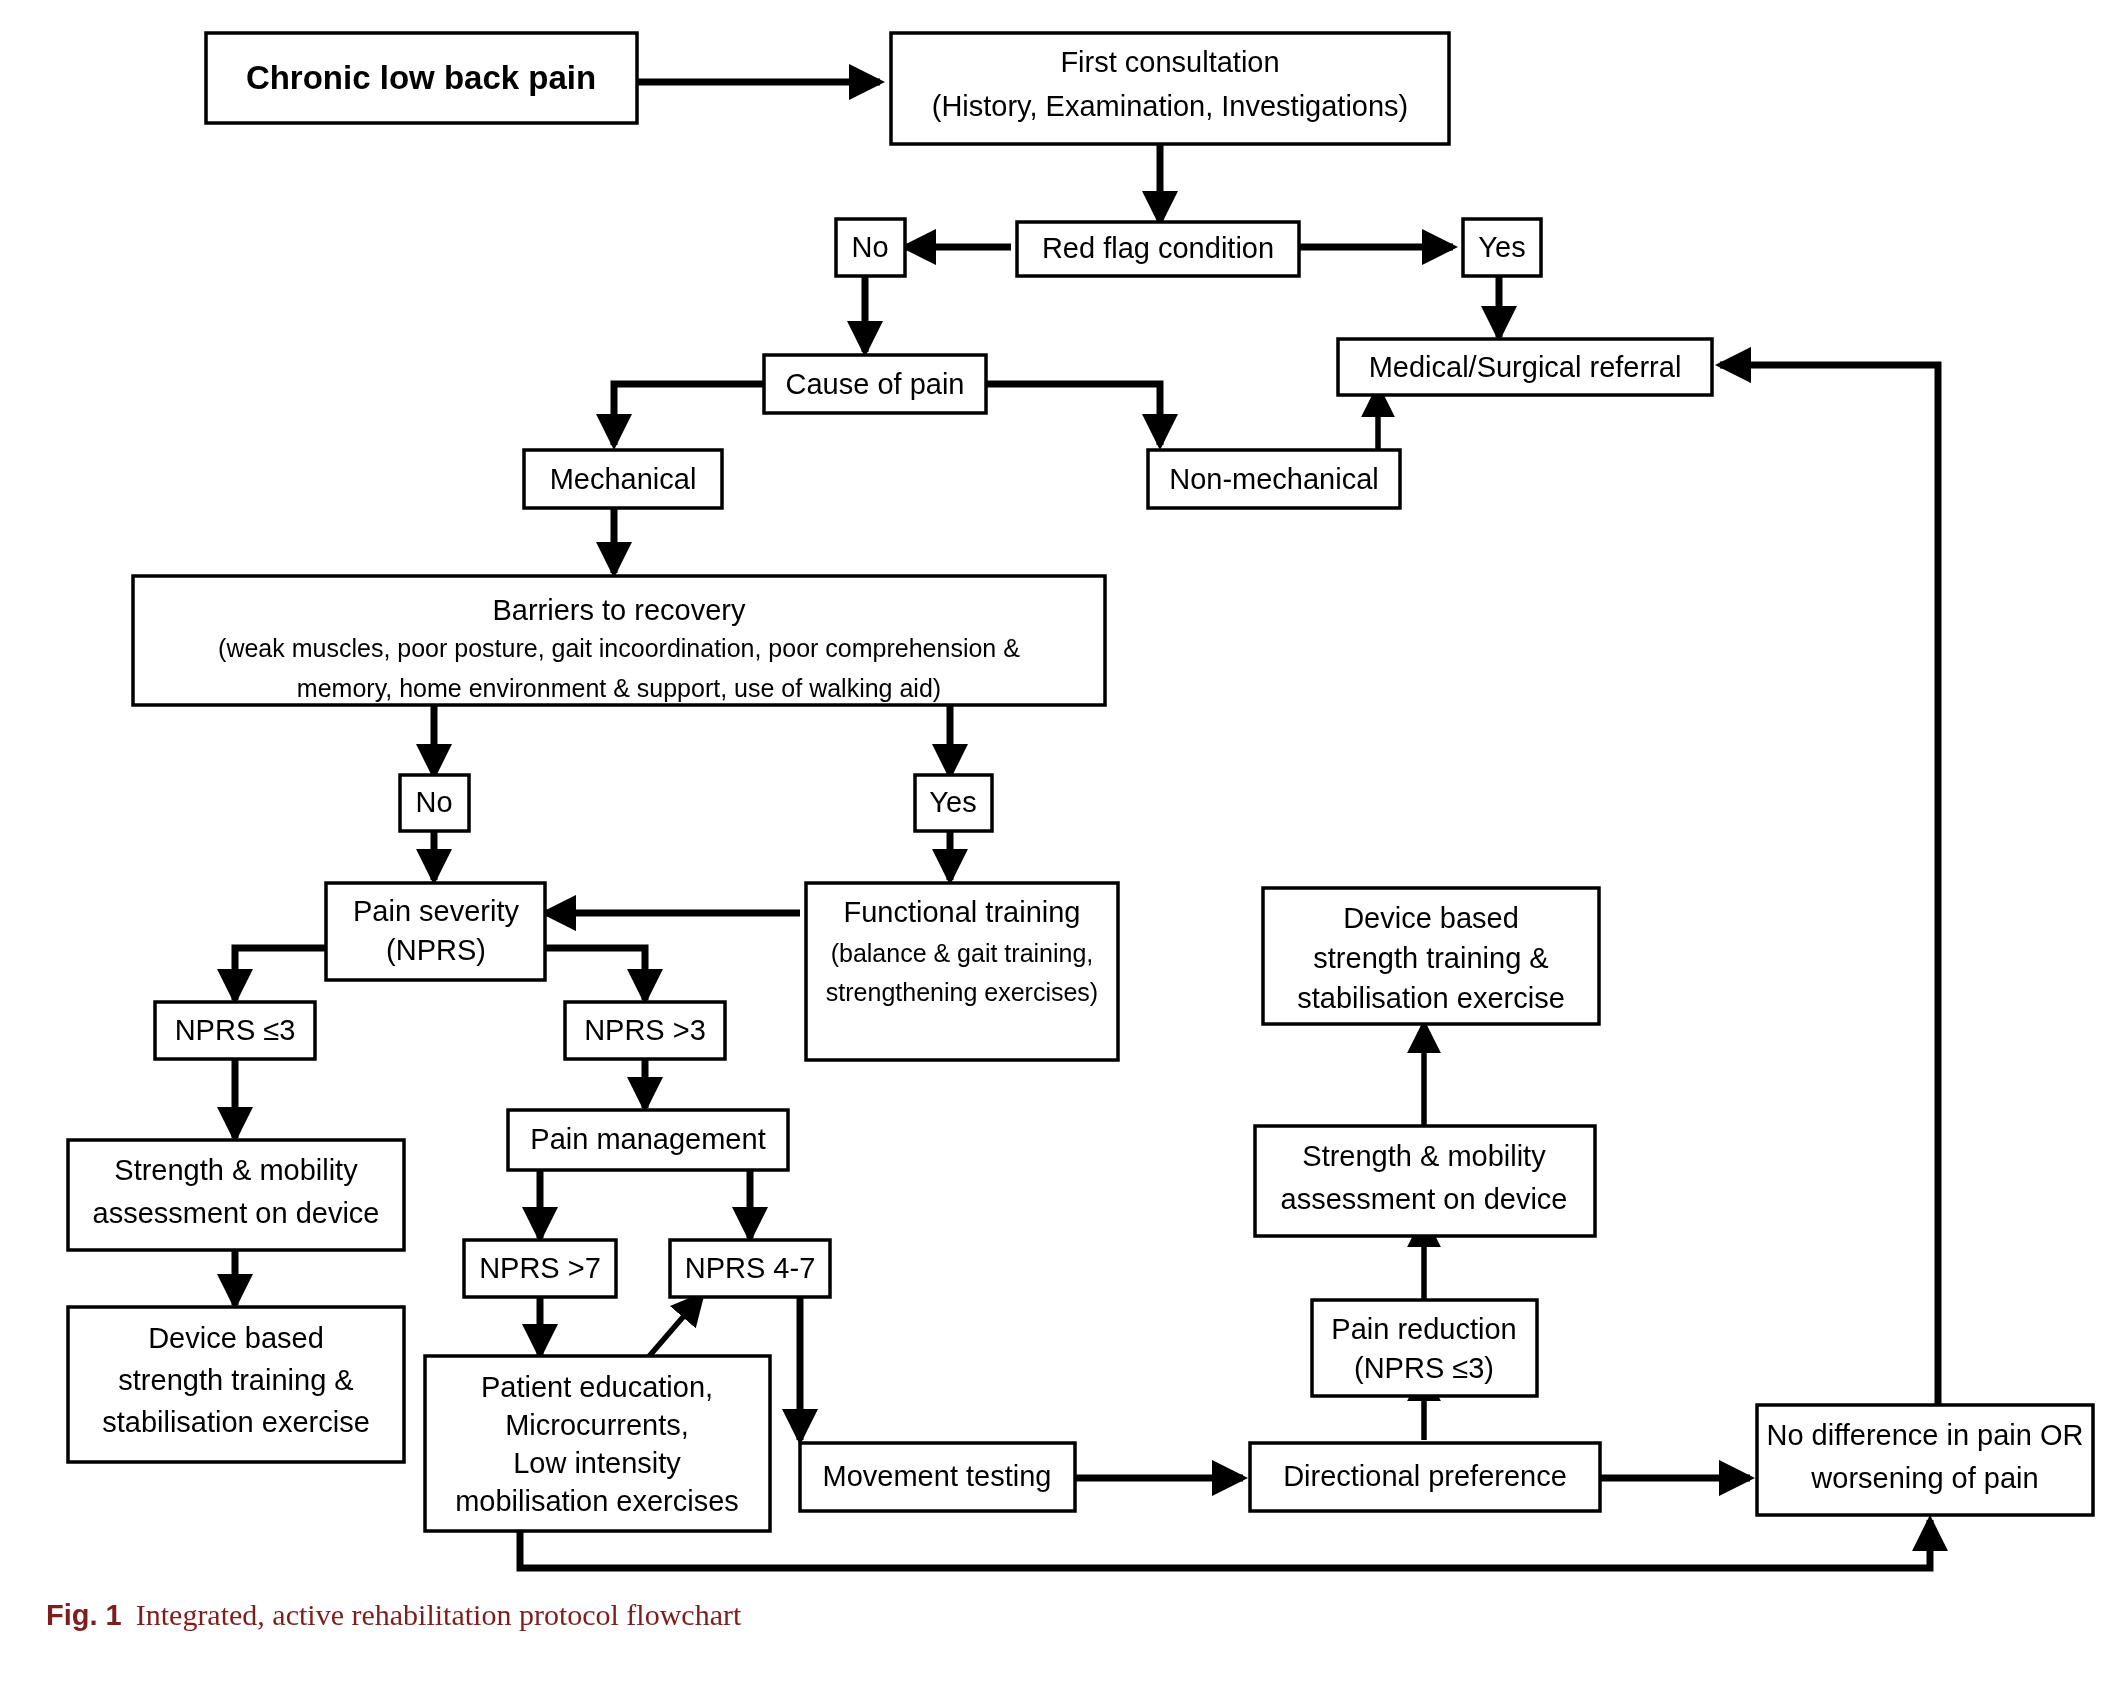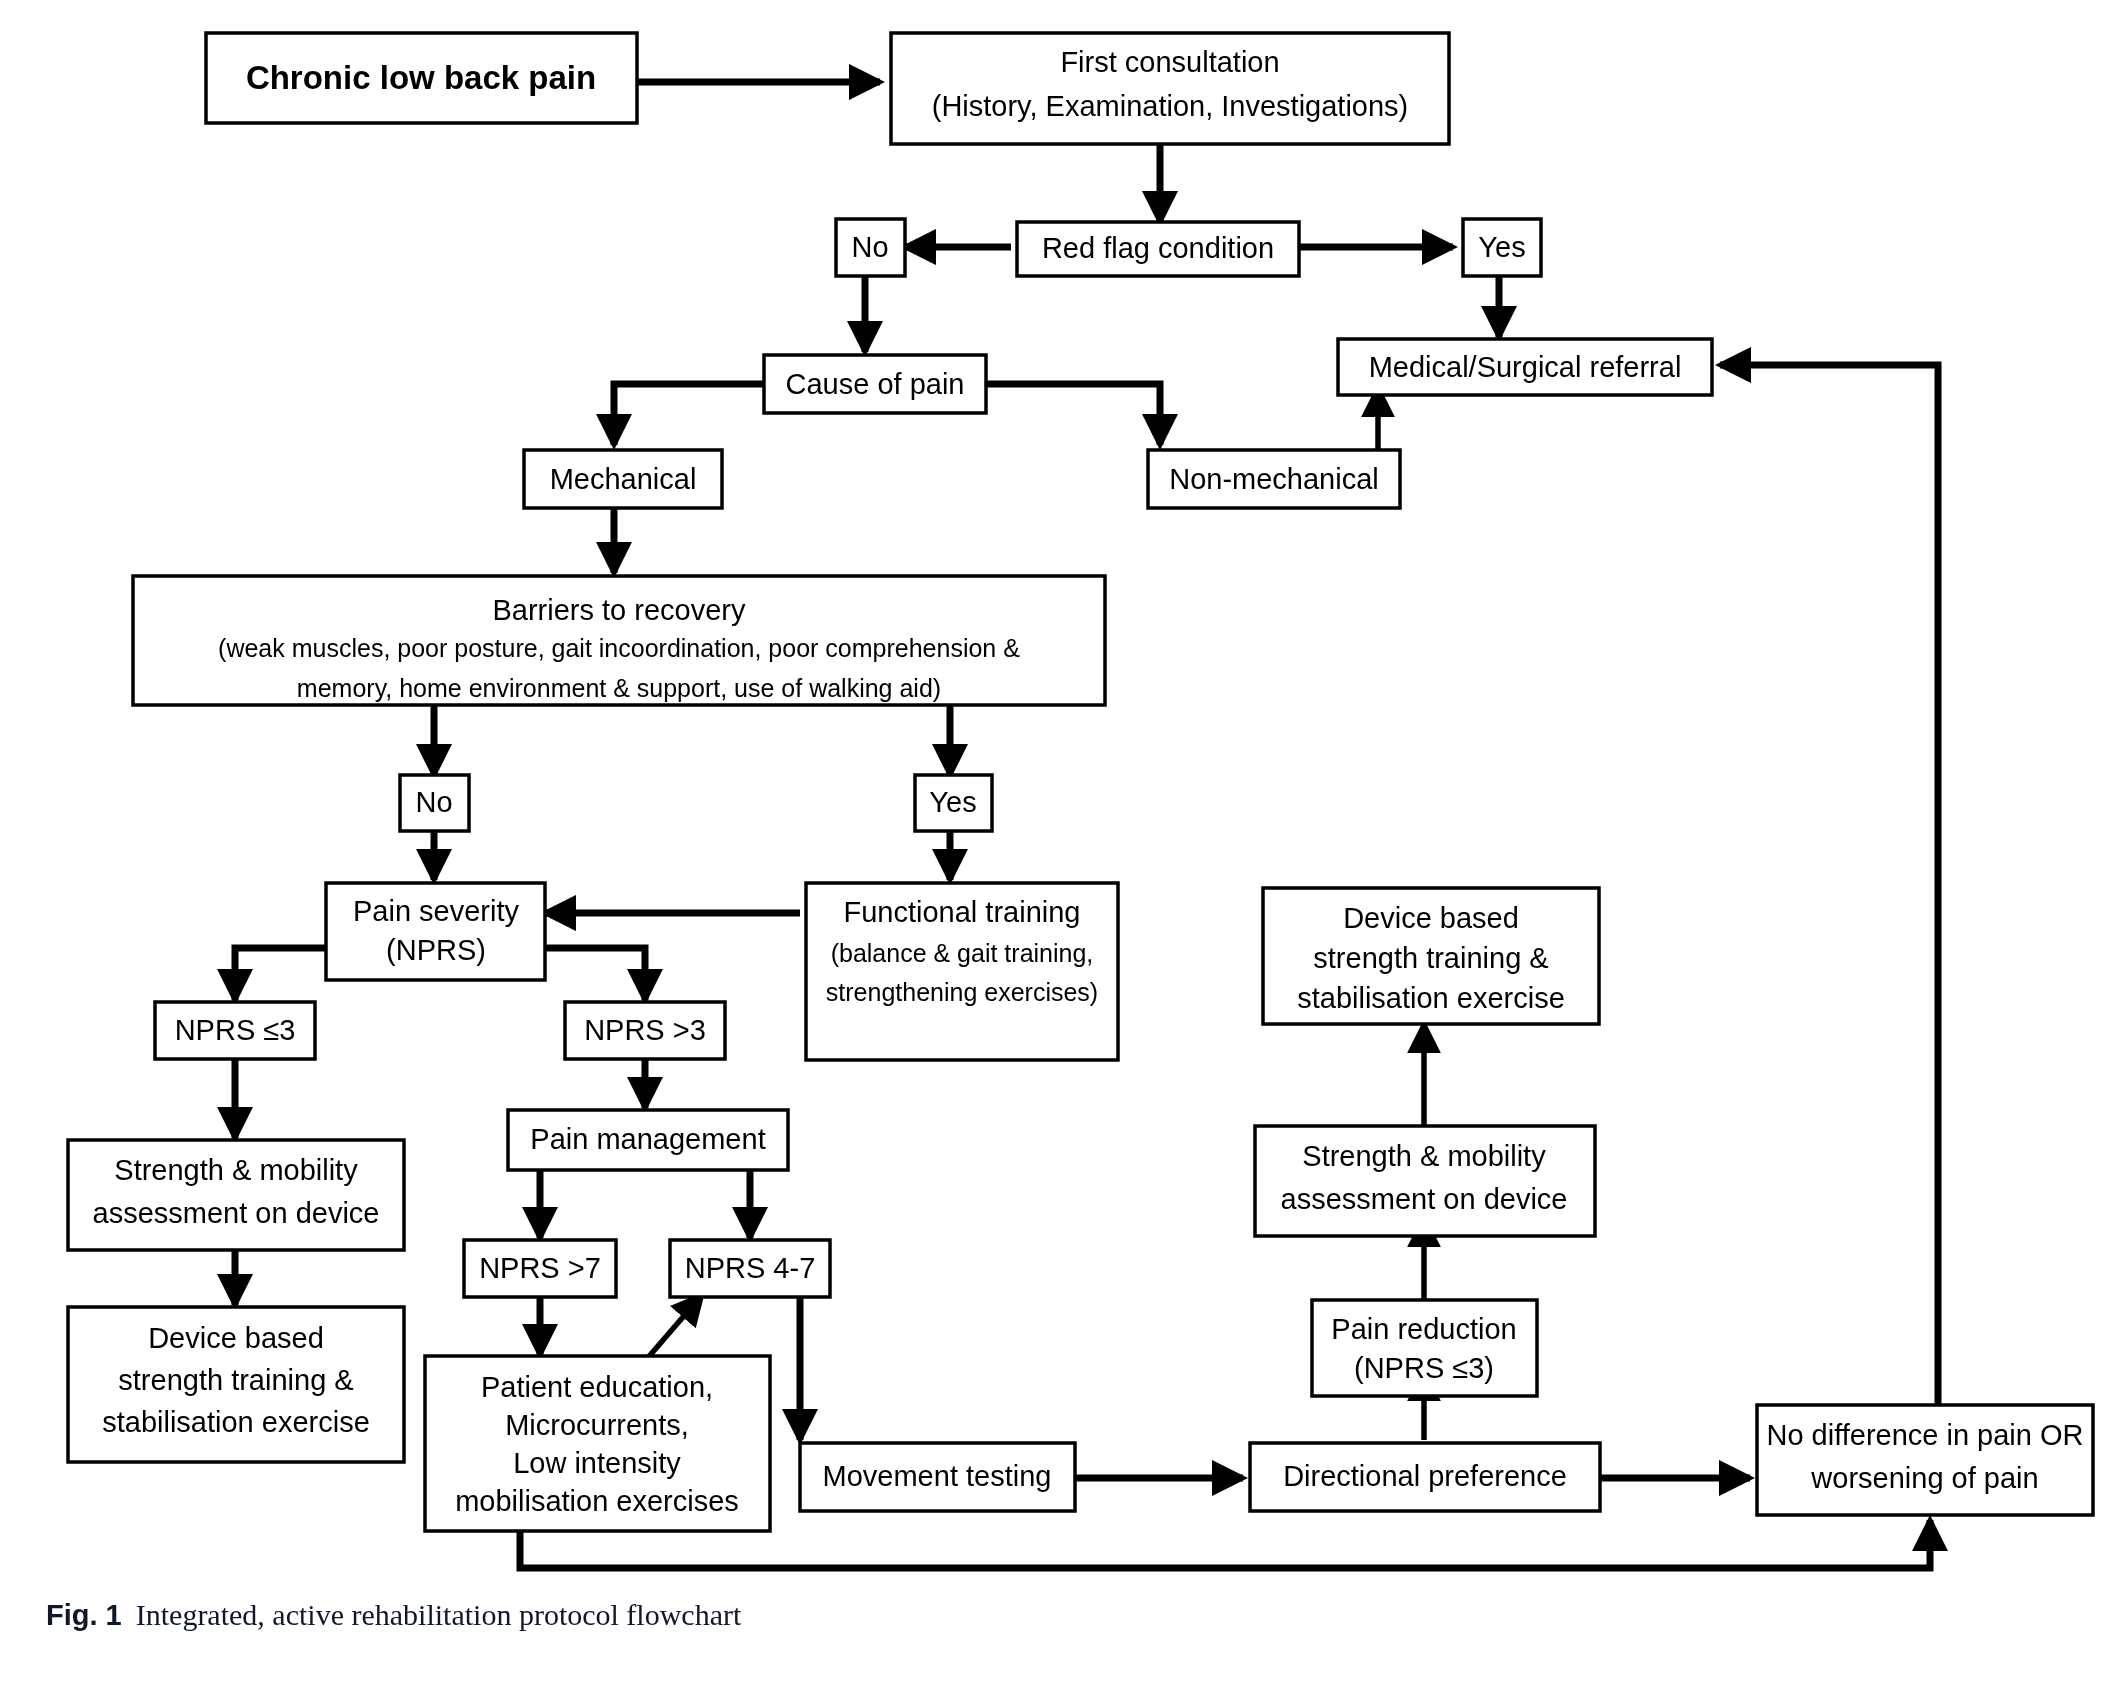--- a/index.html
+++ b/index.html
@@ -55,21 +55,21 @@
   .node-text.bold {
     font-weight: bold;
     font-size: 33px;
   }
   .caption {
     position: absolute;
     left: 46px;
     top: 1598px;
     font-family: "Liberation Serif", serif;
     font-size: 30px;
-    color: #0f172a;
+    color: #7f1d1d;
     white-space: nowrap;
   }
   .caption .cap-label {
     font-family: "Liberation Sans", sans-serif;
     font-weight: bold;
     font-size: 29px;
     margin-right: 14px;
   }
 </style>
 </head>

